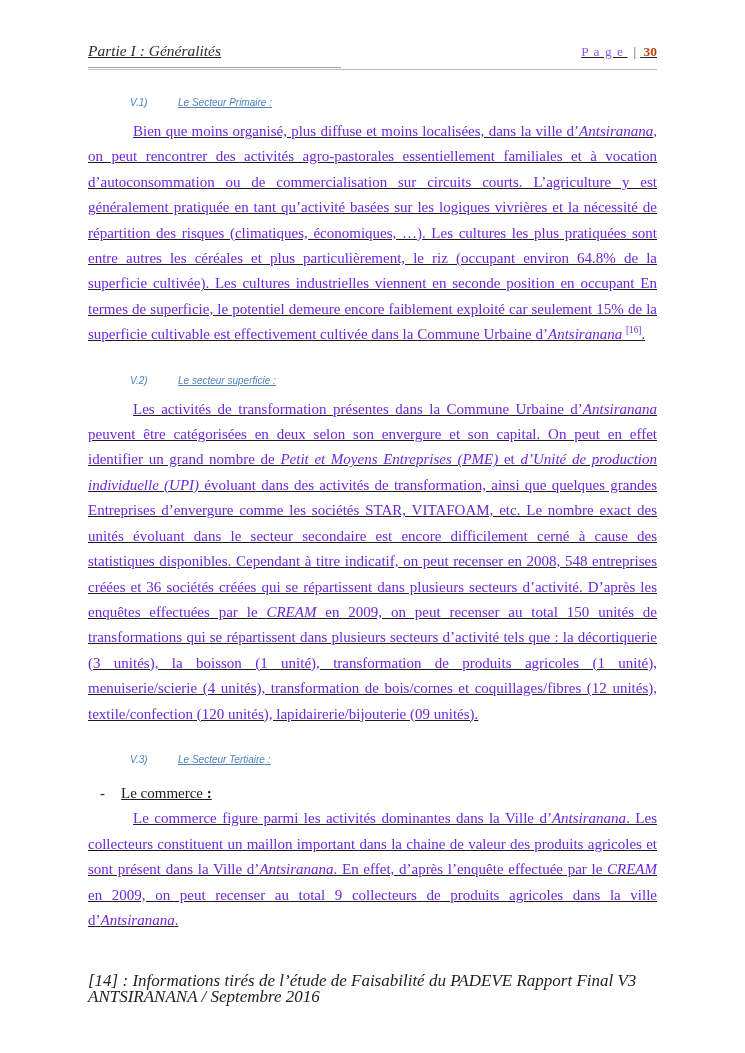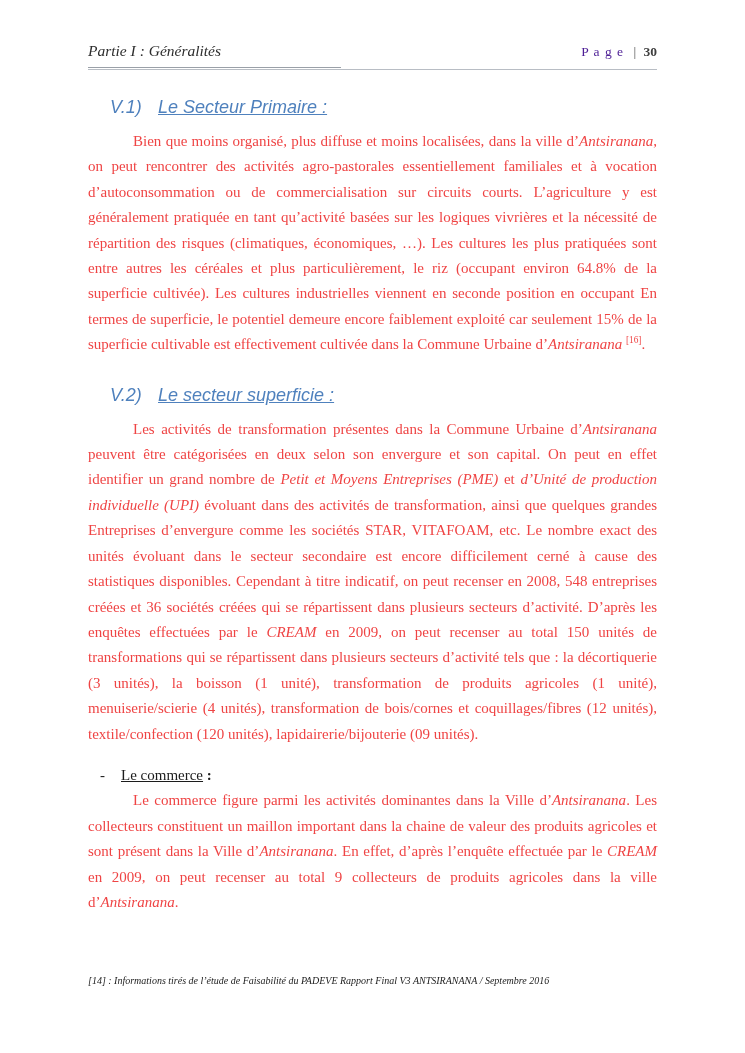--- a/index.html
+++ b/index.html
@@ -1,51 +1,51 @@
 <!DOCTYPE html>
 <html lang="fr"><head>
 <meta charset="utf-8">
 <style>
   html,body{margin:0;padding:0;background:#ffffff;}
   body{width:745px;height:1053px;position:relative;overflow:hidden;
        font-family:"Liberation Serif", serif;color:#1c1c1c;}
-  .page{box-sizing:border-box;width:745px;height:831px;padding:42px 88px 16px 88px;position:relative;}
+  .page{box-sizing:border-box;width:745px;height:831px;padding:42px 88px 16px 88px;position:relative;text-decoration:underline;}
 
   
   .hdr{display:flex;justify-content:space-between;align-items:baseline;
        border-bottom:1px solid #b8bdc4;padding-bottom:9px;}
   .hdr-title{font-style:italic;font-size:15.5px;color:#2d2d2d;
              border-bottom:1px solid #9aa0a8;padding-bottom:7px;margin-bottom:-8px;
              padding-right:120px;}
   .hdr-page{font-size:13.5px;white-space:nowrap;}
-  .hdr-page .lbl{color:#4c1d95;letter-spacing:1px;}
+  .hdr-page .lbl{color:#8b5cf6;letter-spacing:1px;}
   .hdr-page .sep{color:#555;margin:0 4px 0 6px;}
-  .hdr-page .num{font-weight:bold;color:#404040;}
+  .hdr-page .num{font-weight:bold;color:#c2410c;}
 
   
   h2.sec{font-family:"Liberation Sans", sans-serif;font-style:italic;font-weight:normal;
-         color:#4f81bd;font-size:18px;margin:27px 0 11px 22px;}
+         color:#4f81bd;font-size:10px;margin:27px 0 11px 42px;}
   h2.sec .sec-num{display:inline-block;min-width:48px;}
   h2.sec .sec-title{text-decoration:underline;}
 
   
   p.body-par{font-size:15px;line-height:25.4px;text-align:justify;
-             text-indent:45px;margin:0;color:#ef4444;}
+             text-indent:45px;margin:0;color:#6d28d9;}
   .run-i{font-style:italic;}
   .run-b{font-weight:bold;}
   .run-u{text-decoration:underline;}
   .run-sup{vertical-align:super;font-size:0.62em;line-height:0;}
 
   
   .bullet-line{font-size:15px;line-height:25.4px;margin:16px 0 0 12px;}
   .bullet-line .dash{display:inline-block;min-width:21px;}
 
   
   .footnotes{position:absolute;left:88px;right:70px;top:973px;
-             font-style:italic;font-size:10px;line-height:16px;color:#222;}
+             font-style:italic;font-size:17px;line-height:16px;color:#222;}
 </style>
 </head>
 <body>
 
 <div class="page">
 
   <div class="hdr">
     <span class="hdr-title">Partie I : Généralités</span>
     <span class="hdr-page">
       <span class="lbl">P a g e</span>
@@ -62,20 +62,23 @@
   </section>
 
   <section>
     <h2 class="sec">
       <span class="sec-num">V.2)</span><span class="sec-title">Le secteur superficie :</span>
     </h2>
     <p class="body-par"><span>Les activités de transformation présentes dans la Commune Urbaine d’</span><span class="run-i">Antsiranana</span><span> peuvent être catégorisées en deux selon son envergure et son capital. On peut en effet identifier un grand nombre de </span><span class="run-i">Petit et Moyens Entreprises (PME)</span><span> et </span><span class="run-i">d’Unité de production individuelle (UPI)</span><span> évoluant dans des activités de transformation, ainsi que quelques grandes Entreprises d’envergure comme les sociétés STAR, VITAFOAM, etc. Le nombre exact des unités évoluant dans le secteur secondaire est encore difficilement cerné à cause des statistiques disponibles. Cependant à titre indicatif, on peut recenser en 2008, 548 entreprises créées et 36 sociétés créées qui se répartissent dans plusieurs secteurs d’activité. D’après les enquêtes effectuées par le </span><span class="run-i">CREAM</span><span> en 2009, on peut recenser au total 150 unités de transformations qui se répartissent dans plusieurs secteurs d’activité tels que : la décortiquerie (3 unités), la boisson (1 unité), transformation de produits agricoles (1 unité), menuiserie/scierie (4 unités), transformation de bois/cornes et coquillages/fibres (12 unités), textile/confection (120 unités), lapidairerie/bijouterie (09 unités).</span></p>
   </section>
 
   <section>
+    <h2 class="sec">
+      <span class="sec-num">V.3)</span><span class="sec-title">Le Secteur Tertiaire :</span>
+    </h2>
     <div class="bullet-line">
       <span class="dash">-</span><span><span class="run-u">Le commerce</span><span class="run-b"> :</span></span>
     </div>
     <p class="body-par"><span>Le commerce figure parmi les activités dominantes dans la Ville d’</span><span class="run-i">Antsiranana</span><span>. Les collecteurs constituent un maillon important dans la chaine de valeur des produits agricoles et sont présent dans la Ville d’</span><span class="run-i">Antsiranana</span><span>. En effet, d’après l’enquête effectuée par le </span><span class="run-i">CREAM</span><span> en 2009, on peut recenser au total 9 collecteurs de produits agricoles dans la ville d’</span><span class="run-i">Antsiranana</span><span>.</span></p>
   </section>
 
   <div class="footnotes">
     <div>[14] : Informations tirés de l’étude de Faisabilité du PADEVE Rapport Final V3 ANTSIRANANA / Septembre 2016</div>
   </div>
 

